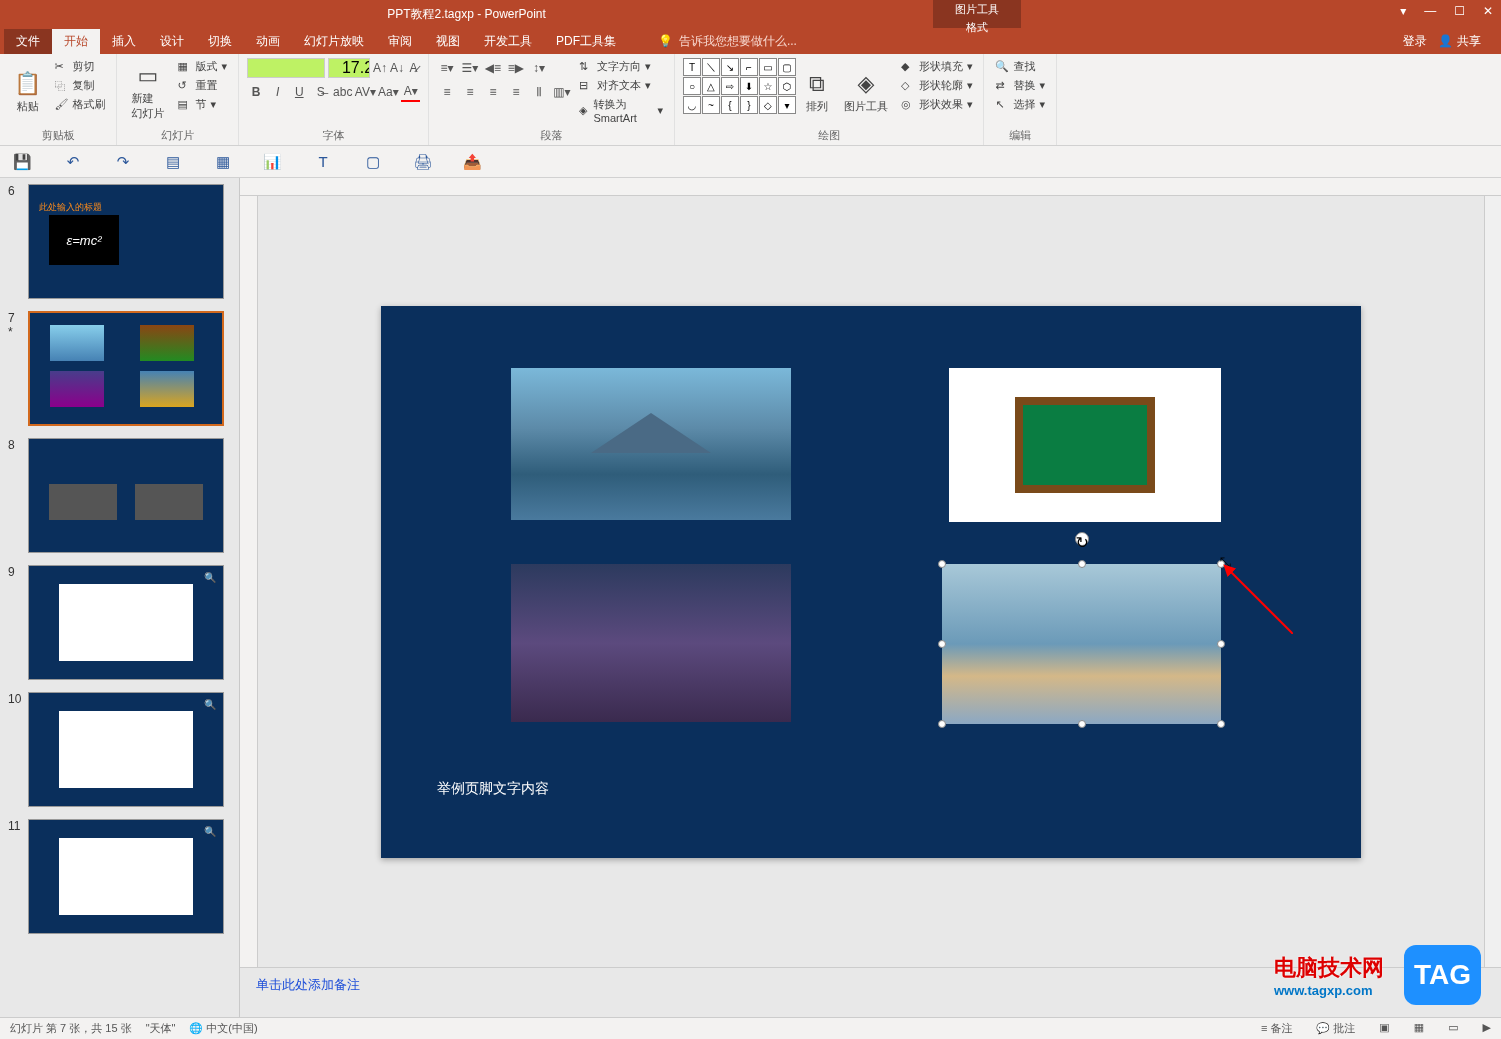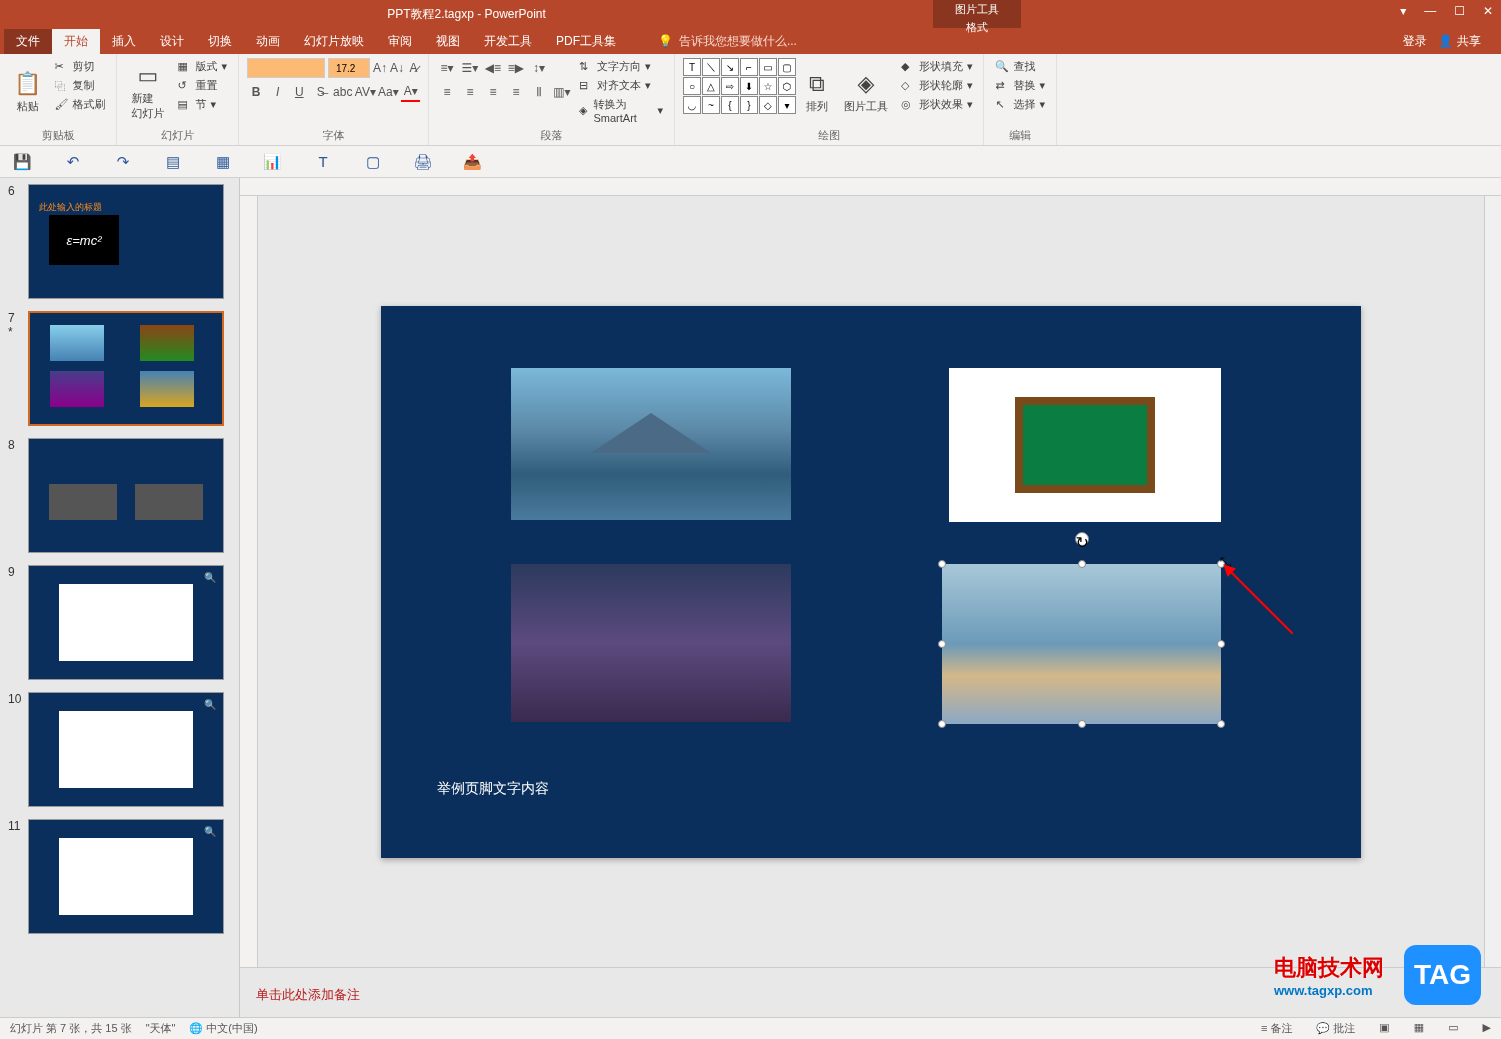--- a/index.html
+++ b/index.html
@@ -28,21 +28,21 @@
 .ribbon-group { border-right: 1px solid #e1e1e1; padding: 4px 8px 2px 8px; display: flex; flex-direction: column; justify-content: space-between; }
 .ribbon-group .group-content { display: flex; gap: 4px; flex: 1; }
 .ribbon-group .group-label { text-align: center; font-size: 11px; color: #666; padding-top: 2px; }
 .ribbon-btn-lg { display: flex; flex-direction: column; align-items: center; justify-content: center; padding: 2px 6px; font-size: 11px; color: #444; cursor: pointer; }
 .ribbon-btn-lg .icon { font-size: 22px; margin-bottom: 2px; }
 .ribbon-sm-col { display: flex; flex-direction: column; gap: 2px; font-size: 11px; color: #444; }
 .ribbon-sm-col .sm-item { display: flex; align-items: center; gap: 4px; cursor: pointer; padding: 1px 3px; }
 .ribbon-sm-col .sm-item .ic { width: 14px; height: 14px; display: inline-block; }
 
 .font-row { display: flex; align-items: center; gap: 3px; }
-.font-select { border: 1px solid #ccc; background: #fdba74; height: 20px; width: 78px; font-size: 10px; padding-left: 7px; }
+.font-select { border: 1px solid #ccc; background: #bef264; height: 20px; width: 78px; font-size: 16px; padding-left: 13px; }
 .font-size { width: 42px; }
 .btn-sq { width: 20px; height: 20px; border: none; background: transparent; display: inline-flex; align-items: center; justify-content: center; font-size: 12px; cursor: pointer; color: #555; }
 
 .shapes-grid { display: grid; grid-template-columns: repeat(6, 18px); grid-template-rows: repeat(3, 18px); gap: 1px; }
 .shape-cell { width: 18px; height: 18px; border: 1px solid #888; display: flex; align-items: center; justify-content: center; font-size: 10px; background: #fff; }
 
 
 .qat { background: #f3f2f1; height: 32px; display: flex; align-items: center; gap: 28px; padding: 0 12px; border-bottom: 1px solid #d1d1d1; }
 .qat .qbtn { width: 22px; height: 22px; display: flex; align-items: center; justify-content: center; color: #2b579a; cursor: pointer; font-size: 15px; }
 
@@ -90,21 +90,21 @@
 .sel-handle { position: absolute; width: 8px; height: 8px; background: #fff; border: 1px solid #888; border-radius: 50%; }
 .rotate-handle { position: absolute; top: -32px; left: 50%; transform: translateX(-50%); width: 14px; height: 14px; border: 1px solid #888; border-radius: 50%; background: #fff; }
 .resize-cursor { position: absolute; top: -10px; right: -10px; font-size: 14px; }
 
 
 .arrow { position: absolute; width: 70px; height: 70px; pointer-events: none; }
 
 .footer-text { position: absolute; left: 56px; bottom: 60px; color: #fff; font-size: 14px; }
 
 
-.notes-area { height: 50px; background: #e8e8e8; border-top: 1px solid #ccc; padding: 18px 16px; font-size: 13px; color: #b91c1c; }
+.notes-area { height: 50px; background: #e8e8e8; border-top: 1px solid #ccc; padding: 8px 16px; font-size: 13px; color: #1d4ed8; }
 
 
 .status-bar { height: 22px; background: #f3f2f1; display: flex; align-items: center; font-size: 11px; color: #555; border-top: 1px solid #ccc; padding: 0 10px; }
 .status-bar .left { display: flex; gap: 14px; }
 .status-bar .right { margin-left: auto; display: flex; gap: 24px; align-items: flex-start; }
 
 
 .watermark { position: absolute; bottom: 34px; right: 20px; display: flex; align-items: center; gap: 20px; }
 .watermark .txt { color: #d00; font-size: 22px; font-weight: bold; text-shadow: 0 0 2px #fff; }
 .watermark .link { color: #0076c7; font-size: 13px; font-weight: bold; }

